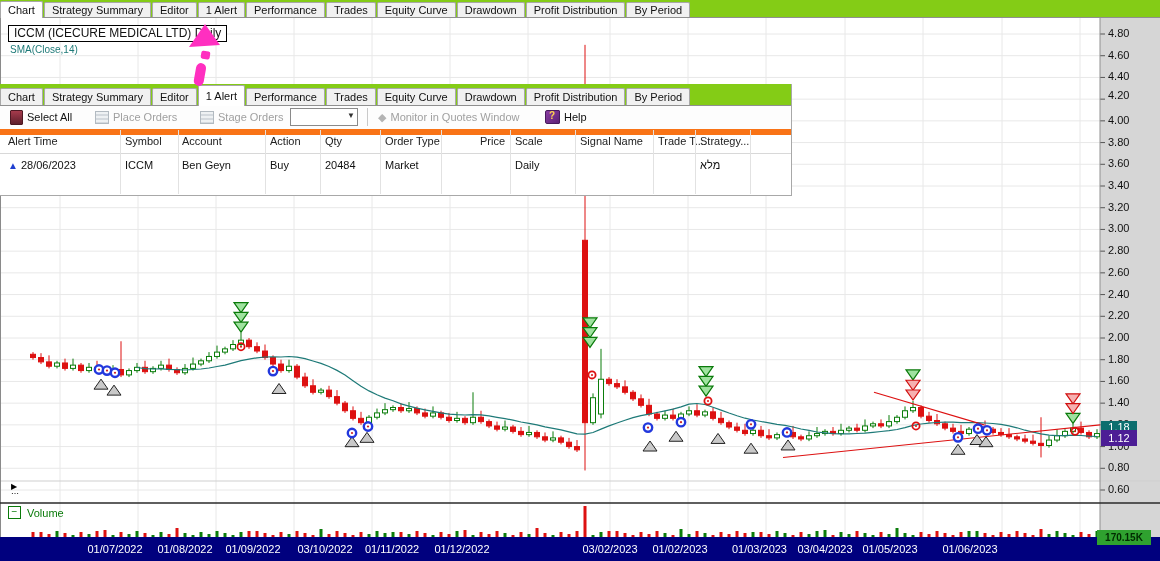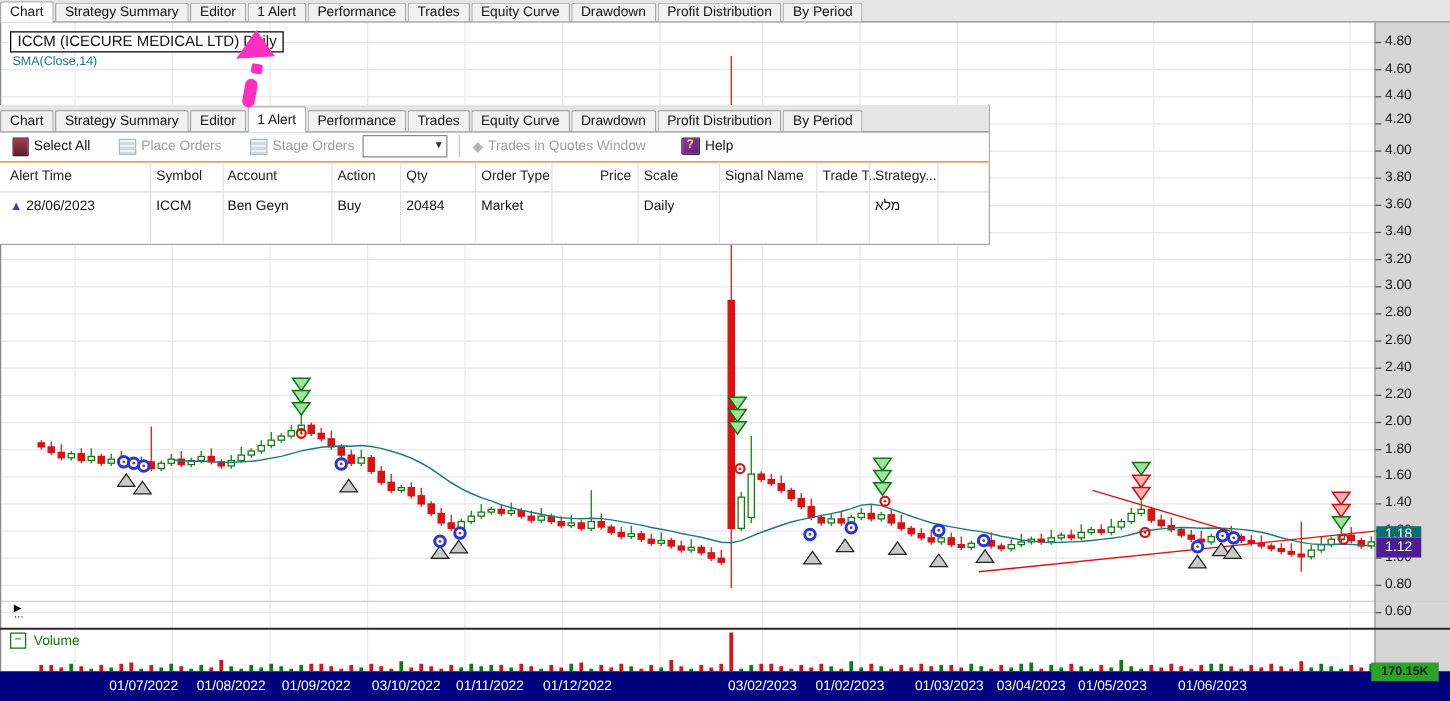--- a/index.html
+++ b/index.html
@@ -1,38 +1,38 @@
 <!DOCTYPE html>
 <html><head>
 <meta charset="utf-8">
 <style>
   html,body{margin:0;padding:0;background:#fff;}
   .screen{position:relative;width:1160px;height:561px;overflow:hidden;background:#fff;
           font-family:"Liberation Sans",sans-serif;font-size:11px;color:#111;}
   svg#chart{position:absolute;left:0;top:0;z-index:0;}
   
-  .tabbar{position:absolute;left:0;right:0;display:flex;align-items:flex-end;background:#e5e5e5;
+  .tabbar{position:absolute;left:0;right:0;display:flex;align-items:flex-end;background:#84cc16;
           border-bottom:1px solid #8f8f8f;z-index:3;}
   .tabbar.top{top:0;height:17px;}
   .tab{height:14px;line-height:14px;padding:0 7px;font-size:11px;background:#f1f1f1;
        border:1px solid #a8a8a8;border-bottom:none;border-radius:2px 2px 0 0;margin-right:1px;
        white-space:nowrap;cursor:default;}
   .tab.active{background:#fff;height:16px;line-height:16px;margin-bottom:-1px;position:relative;z-index:2;}
   
   .title-box{position:absolute;left:8px;top:25px;height:15px;line-height:15px;padding:0 5px;
              border:1px solid #000;background:#fff;font-size:12px;z-index:3;}
   .sma-label{position:absolute;left:10px;top:44px;font-size:10px;color:#1e7a78;z-index:3;}
   .pink-arrow{position:absolute;left:188px;top:21px;z-index:6;}
   
   .overlay{position:absolute;left:0;top:84px;width:791px;height:111px;background:#fff;
            border-right:1px solid #a8a8a8;border-bottom:1px solid #a8a8a8;z-index:5;}
   .tabbar.ov{top:0;height:21px;}
   .tabbar.ov .tab{height:16px;line-height:16px;}
   .tabbar.ov .tab.active{height:20px;line-height:20px;}
-  .toolbar{position:absolute;left:0;top:21px;right:0;height:24px;border-bottom:1px solid #f97316;background:#fdfdfd;}
+  .toolbar{position:absolute;left:0;top:21px;right:0;height:24px;border-bottom:6px solid #f97316;background:#fdfdfd;}
   .tb-item{position:absolute;top:0;height:24px;display:flex;align-items:center;gap:4px;white-space:nowrap;}
   .tb-item.disabled{color:#a0a0a0;}
   .ico-sel{width:11px;height:13px;background:linear-gradient(#a63b4c,#5e1f2c);border:1px solid #4c1822;border-radius:1px;}
   .ico-ord{width:12px;height:11px;border:1px solid #9aa4ad;background:repeating-linear-gradient(#e9edf0 0 2px,#c7ced4 2px 4px);opacity:.75;}
   .combo{position:absolute;left:290px;top:3px;width:66px;height:16px;border:1px solid #8a8a8a;background:#fff;}
   .combo .caret{position:absolute;right:2px;top:2px;font-size:8px;color:#333;}
   .tb-sep{position:absolute;left:367px;top:3px;width:1px;height:18px;background:#c9c9c9;}
   .ico-monitor{color:#b4b4b4;font-size:11px;}
   .ico-help{position:relative;width:13px;height:12px;background:linear-gradient(135deg,#8a3da3,#5c2175);
             border-radius:2px 1px 1px 2px;border:1px solid #471a5c;}
@@ -650,21 +650,21 @@
         <span class="ico-ord"></span>
         <span>Stage Orders</span>
       </span>
       <span class="combo">
         <span></span>
         <span class="caret">▼</span>
       </span>
       <span class="tb-sep"></span>
       <span class="tb-item disabled" style="left:378px">
         <span class="ico-monitor">◆</span>
-        <span>Trades in Quotes Window</span>
+        <span>Monitor in Quotes Window</span>
       </span>
       <span class="tb-item" style="left:545px">
         <span class="ico-help">
             <span>?</span>
           </span>
         <span>Help</span>
       </span>
     </div>
     <div id="thead">
         <span class="thead-cell" style="left: 8px; top: 51px; width: 110px;">Alert Time</span>

